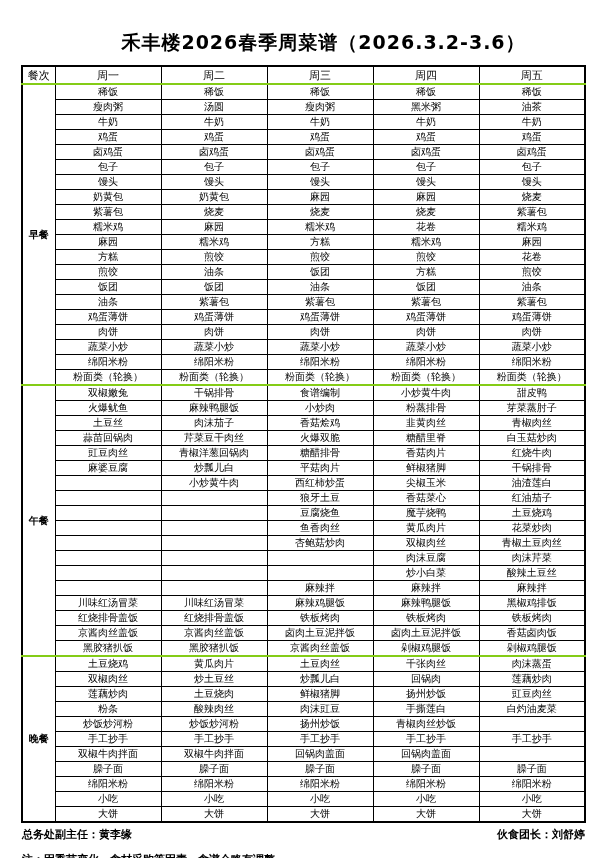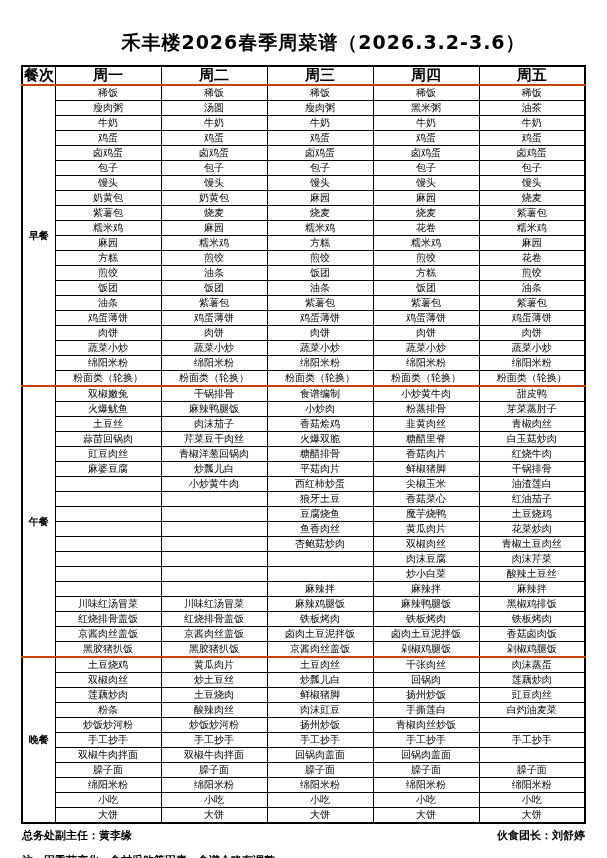--- a/index.html
+++ b/index.html
@@ -14,25 +14,25 @@
   }
   table.menu{
     width:563px;margin:0 auto;border-collapse:collapse;table-layout:fixed;
     border:2px solid #000;
   }
   table.menu th,table.menu td{
     border:1px solid #000;text-align:center;vertical-align:middle;
     font-size:10px;line-height:1;padding:1px 1px;height:12px;
     white-space:nowrap;overflow:hidden;
   }
-  table.menu thead th{font-weight:bold;font-size:15px;height:14px;border-bottom:1px solid #000;}
+  table.menu thead th{font-weight:normal;font-size:11px;height:14px;border-bottom:1px solid #000;}
   col.c-meal{width:33px;}
   col.c-day{width:106px;}
   th.meal-label{font-weight:bold;font-size:11px;border-right:1px solid #000;}
-  tr.section-start th, tr.section-start td{border-top:2px solid #c2410c;}
+  tr.section-start th, tr.section-start td{border-top:2px solid #84cc16;}
   .footer-line{
     width:563px;margin:4px auto 0 auto;display:flex;justify-content:space-between;
     font-size:11px;font-weight:bold;align-items:center;
   }
   .footer-line span{white-space:pre;}
   .note-line{
     width:563px;margin:10px auto 0 auto;font-size:11px;font-weight:bold;white-space:pre;
   }
 </style>
 </head>

